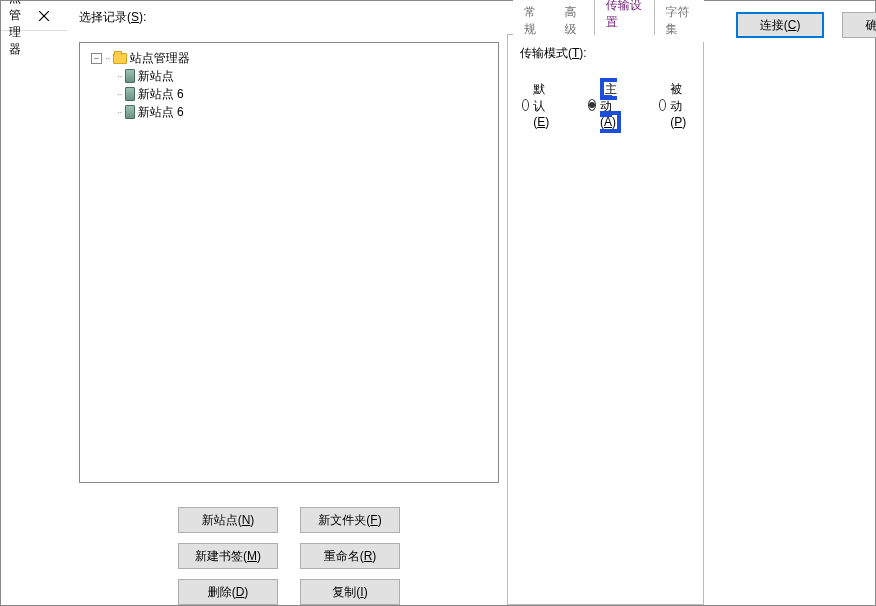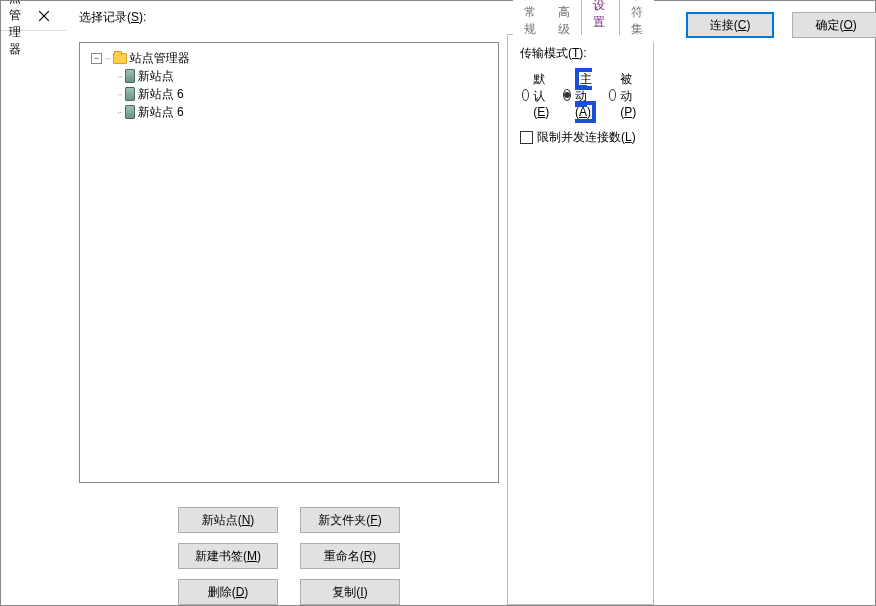--- a/index.html
+++ b/index.html
@@ -20,22 +20,22 @@
   .site-icon{width:10px;height:14px;background:linear-gradient(#9cc2b0,#6d9484);border:1px solid #4a6b5d;border-radius:1px}
   .dots{color:#999;font-size:10px;letter-spacing:-1px}
   .btn-grid{margin-top:24px;display:grid;grid-template-columns:100px 100px;gap:10px 22px;justify-content:center}
   .btn{height:26px;background:#e1e1e1;border:1px solid #adadad;display:flex;align-items:center;justify-content:center;cursor:default}
   .right-col{flex:1;display:flex;flex-direction:column;min-height:0}
   .tabs{display:flex;align-items:flex-end;height:25px;padding-left:6px}
   .tab{padding:4px 11px;border:1px solid #bbb;border-bottom:none;background:#fff;margin-right:0px;position:relative;top:1px;cursor:default;color:#701a75}
   .tab.inactive{background:#fff;border:none;top:8px;color:#737373}
   .tab.active{background:#fff;z-index:2}
   .panel{flex:1;border:1px solid #bbb;background:#fff;padding:10px 12px;min-height:0}
-  .group-row{margin-bottom:9px}
-  .radios{display:flex;gap:9px;align-items:center;margin:6px 0 10px 2px}
+  .group-row{margin-bottom:19px}
+  .radios{display:flex;gap:34px;align-items:center;margin:6px 0 10px 2px}
   .radio{display:flex;align-items:center;gap:4px}
   .radio-dot{width:12px;height:12px;border:1px solid #333;border-radius:50%;display:flex;align-items:center;justify-content:center}
   .radio-dot .fill{width:6px;height:6px;background:#333;border-radius:50%}
   .checkbox{width:13px;height:13px;border:1px solid #333;display:inline-block;vertical-align:middle;margin-right:4px}
   .chk-row{display:flex;align-items:center;margin-bottom:6px}
   .max-row{display:flex;align-items:center;gap:6px;margin-left:20px;color:#6d6d6d}
   .spinner{display:flex;align-items:stretch}
   .spinner input{width:42px;height:22px;border:1px solid #bbb;text-align:right;padding-right:4px;background:#fff;color:#6d6d6d;font-family:inherit;font-size:12px}
   .spinner .arrows{display:flex;flex-direction:column;width:16px;height:22px;border:1px solid #bbb;border-left:none;background:#f0f0f0}
   .spinner .arrows span{flex:1;display:flex;align-items:center;justify-content:center;font-size:7px;color:#666}
@@ -122,24 +122,20 @@
             <span class="radio-dot">
                 <span class="fill"></span>
               </span>
             <span><span class="boxed">主动(<span class="under">A</span>)</span></span>
           </div>
           <div class="radio">
             <span class="radio-dot"></span>
             <span>被动(<span class="under">P</span>)</span>
           </div>
         </div>
-        <div class="chk-row">
-          <span class="checkbox"></span>
-          <span>限制并发连接数(<span class="under">L</span>)</span>
-        </div>
       </div>
     </div>
 
   </div>
 
   <div class="footer">
     <div class="fbtn primary">连接(<span class="under">C</span>)</div>
     <div class="fbtn">确定(<span class="under">O</span>)</div>
   </div>
 

